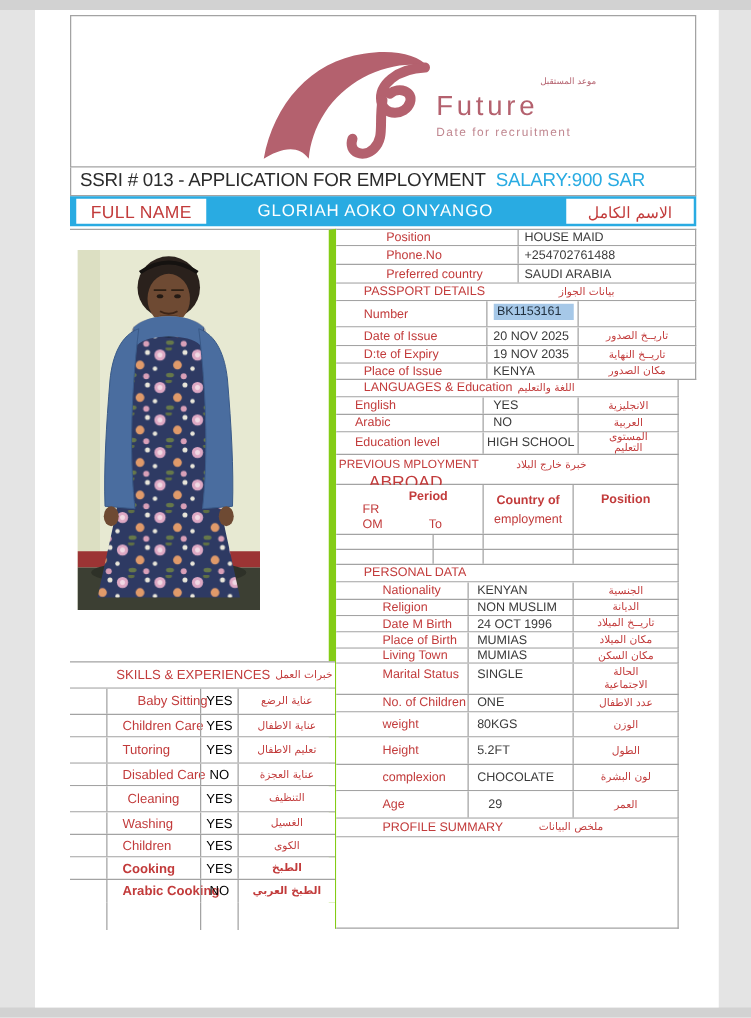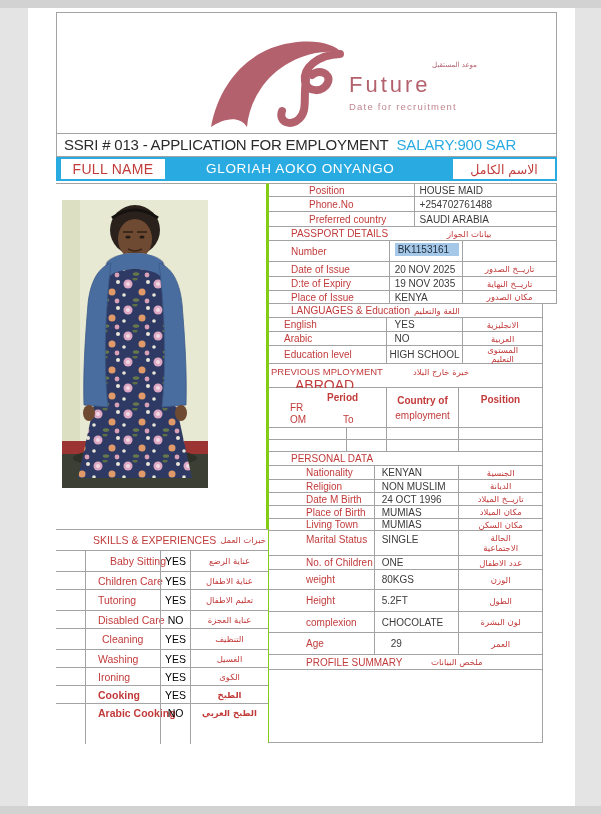--- a/index.html
+++ b/index.html
@@ -24,21 +24,21 @@
   .salary{color:#29abe2;margin-left:8px}
   .name-bar{left:28px;top:149px;width:501px;height:24px;background:#29abe2}
   .fn-box{position:absolute;background:#fff;color:#c23b3b;display:flex;align-items:center;justify-content:center}
   .fn-label{left:5px;top:2px;width:104px;height:20px;font-size:14px;letter-spacing:.3px}
   .fn-value{position:absolute;left:150px;top:0;height:24px;line-height:24px;color:#fff;font-size:13.5px;letter-spacing:.7px}
   .fn-ar{right:2px;top:2px;width:102px;height:20px;font-size:12.5px;font-family:"DejaVu Sans",sans-serif}
 
   
   .main{left:28px;top:175px;width:501px;height:560px}
   .col-left{position:absolute;left:0;top:0;width:213px;height:560px;box-sizing:border-box;
-    border-right:3px solid #84cc16;border-bottom:1px solid #a3a3a3;border-top:1px solid #a3a3a3}
+    border-right:6px solid #84cc16;border-bottom:1px solid #a3a3a3;border-top:1px solid #a3a3a3}
   .col-right{position:absolute;left:213px;top:0;width:288px;height:560px}
 
   .row{display:flex;box-sizing:border-box;border-bottom:1px solid #a3a3a3;position:relative;
     font-size:10px;color:#3a3a3a;align-items:center;background:#fff}
   .w1{width:288px;border-right:1px solid #a3a3a3}
   .w2{width:274px;border-right:1px solid #a3a3a3}
   .rt{border-top:1px solid #a3a3a3}
   .c{box-sizing:border-box;height:100%;display:flex;align-items:center;overflow:visible;white-space:nowrap}
   .bl{border-left:1px solid #a3a3a3}
   .lab{color:#c23b3b}
@@ -163,21 +163,21 @@
           <div class="c bl cc ar" style="width:78px">التنظيف</div>
         </div>
         <div class="srow" style="height:18px">
           <div class="c" style="width:29px"></div>
           <div class="c bl lab" style="width:75px;padding-left:12px">Washing</div>
           <div class="c bl cc" style="width:30px">YES</div>
           <div class="c bl cc ar" style="width:78px">الغسيل</div>
         </div>
         <div class="srow" style="height:18px">
           <div class="c" style="width:29px"></div>
-          <div class="c bl lab" style="width:75px;padding-left:12px">Ironing</div>
+          <div class="c bl lab" style="width:75px;padding-left:12px">Children</div>
           <div class="c bl cc" style="width:30px">YES</div>
           <div class="c bl cc ar" style="width:78px">الكوى</div>
         </div>
         <div class="srow" style="height:18px">
           <div class="c" style="width:29px"></div>
           <div class="c bl lab b" style="width:75px;padding-left:12px">Cooking</div>
           <div class="c bl cc" style="width:30px">YES</div>
           <div class="c bl cc ar b" style="width:78px">الطبخ</div>
         </div>
         <div class="srow" style="height:18px;border-bottom:none">

